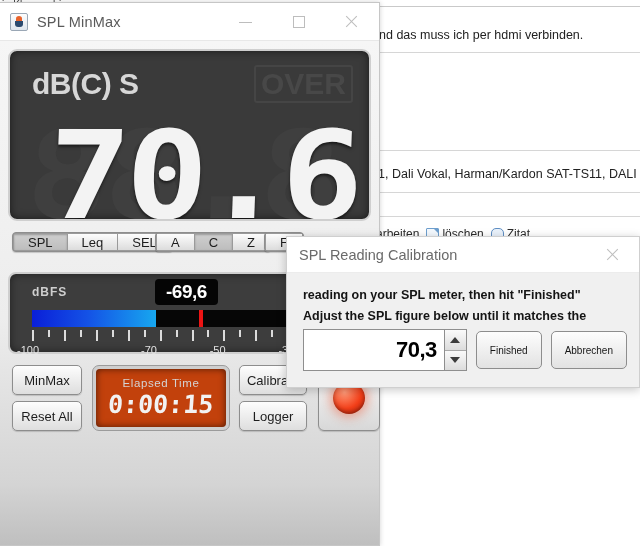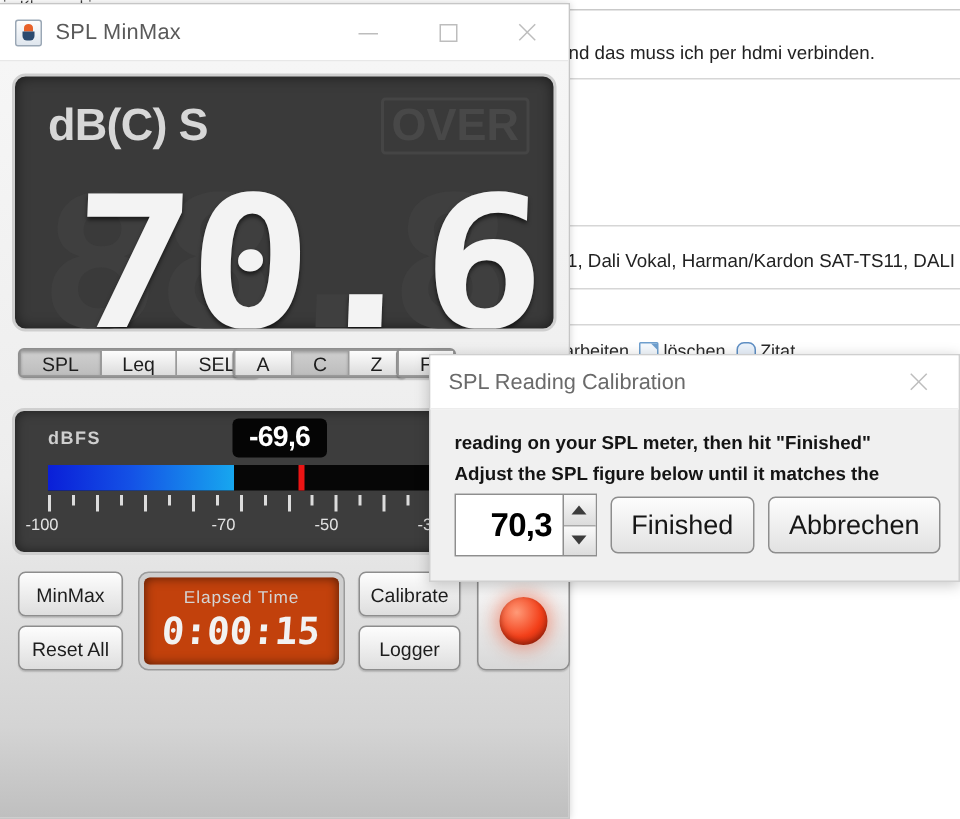--- a/index.html
+++ b/index.html
@@ -169,21 +169,21 @@
     background: linear-gradient(#cfcfcf,#bdbdbd);
     box-shadow: inset 0 1px 2px rgba(0,0,0,.25);
   }
   #grp-spl { left: 4px; }
   #grp-weight { left: 147px; }
   #grp-speed { left: 256px; }
   .sub { font-size: 13px; vertical-align: -3px; }
 
   
   #dbfs-panel {
-    position: relative; margin-top: 10px; height: 98px;
+    position: relative; margin-top: 10px; height: 82px;
     background: #3d3d3d;
     border: 2px solid #cfcfcf; border-radius: 8px;
     box-shadow: inset 0 0 8px rgba(0,0,0,.5);
   }
   #dbfs-label {
     position: absolute; left: 22px; top: 11px;
     font-size: 12px; font-weight: bold; color: #cfcfcf; letter-spacing: 1px;
   }
   #dbfs-readout {
     position: absolute; left: 145px; top: 5px;
@@ -316,21 +316,21 @@
     width: 0; height: 0; border-left: 5px solid transparent;
     border-right: 5px solid transparent; border-bottom: 6px solid #3c3c3c;
   }
   .tri-down {
     width: 0; height: 0; border-left: 5px solid transparent;
     border-right: 5px solid transparent; border-top: 6px solid #3c3c3c;
   }
   .dlg-btn {
     display: flex; align-items: center; justify-content: center;
     padding: 0 13px; height: 38px; align-self: center;
-    font-size: 18px; color: #161616;
+    font-size: 10px; color: #161616;
     background: linear-gradient(#fdfdfd,#e2e2e2);
     border: 1px solid #8d8d8d; border-radius: 5px;
   }
 </style>
 </head>
 <body>
 
 <div id="bg-page">
   <div class="bg-rule-top"></div>
   <div class="bg-snip-top">in Klassen hinzu</div>

